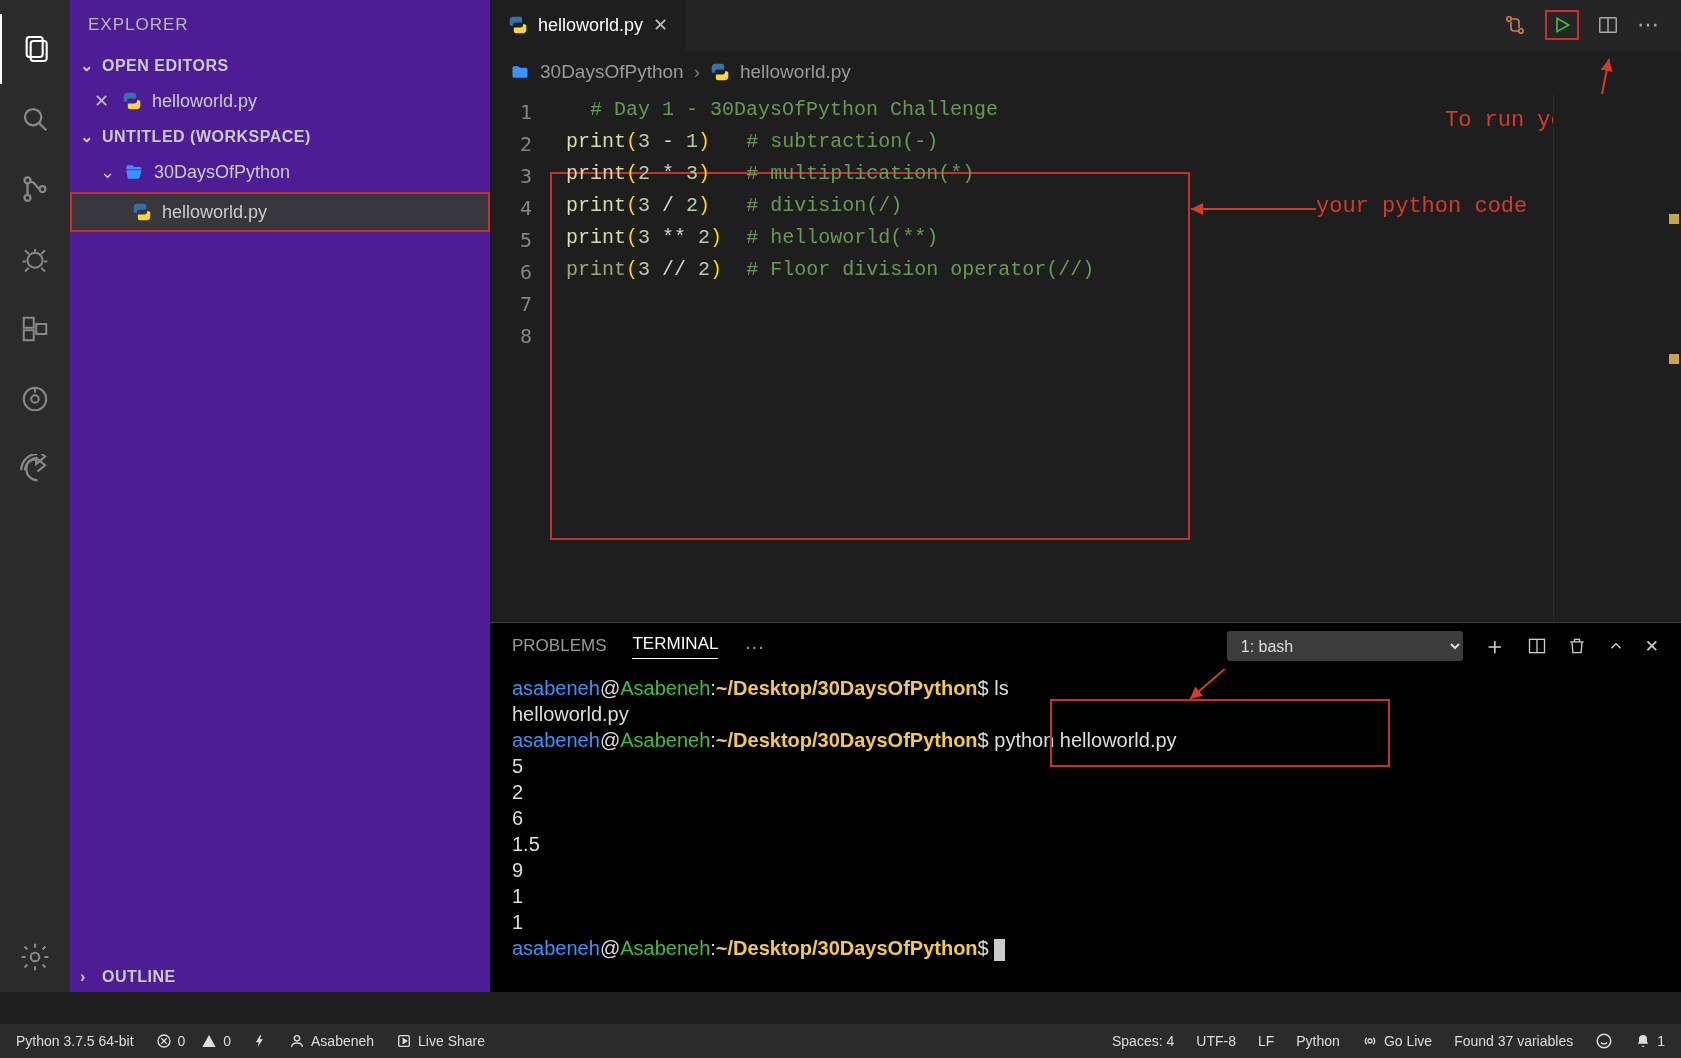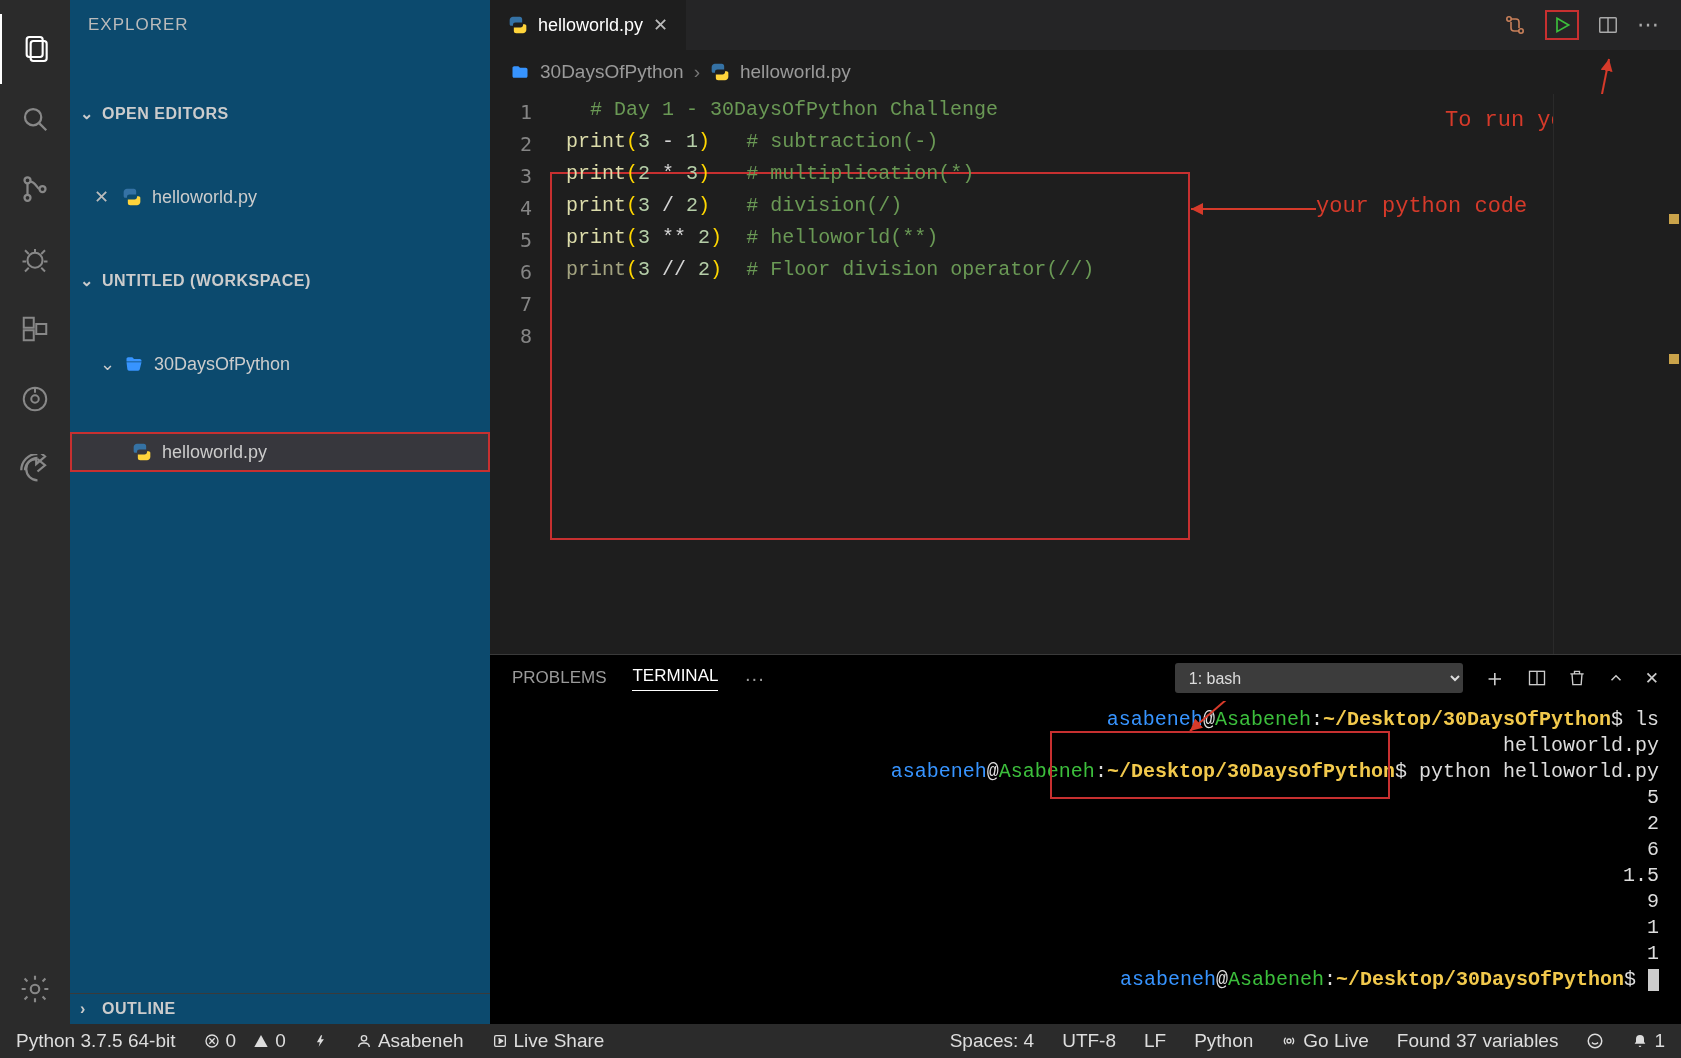--- a/index.html
+++ b/index.html
@@ -14,21 +14,21 @@
     flex-direction: column;
   }
   .main-area { flex: 1; display: flex; min-height: 0; }
 
   
   .activity-bar { width: 70px; background: #2b2b2b; display: flex; flex-direction: column; align-items: center; padding-top: 14px; }
   .activity-icon { width: 70px; height: 70px; display:flex; align-items:center; justify-content:center; color:#888; cursor:pointer; }
   .activity-icon.active { color:#fff; border-left:2px solid #fff; }
   .activity-spacer { flex:1; }
   
-  .sidebar { width: 420px; background:#0c4a6e; display:flex; flex-direction:column; font-size:18px;gap:48px; }
+  .sidebar { width: 420px; background:#4c1d95; display:flex; flex-direction:column; font-size:18px; }
   .sidebar-title { height:50px; display:flex; align-items:center; padding:0 18px; color:#bbb; letter-spacing:1px; font-size:17px; }
   .section-hdr { display:flex; align-items:center; gap:8px; padding:6px 10px; color:#ccc; font-weight:600; font-size:16px; letter-spacing:0.5px; }
   .chev { display:inline-block; width:14px; }
   .open-file-row { display:flex; align-items:center; gap:10px; padding:4px 24px; color:#ccc; height:40px; }
   .open-file-row .close-x { color:#bbb; width:18px; }
   .folder-row { display:flex; align-items:center; gap:10px; padding:2px 24px 2px 30px; height:40px; }
   .file-row { display:flex; align-items:center; gap:10px; padding:3px 24px 3px 60px; height:40px; background:#37373d; border:2px solid #c73030; }
   .outline-hdr { margin-top:auto; border-top:1px solid #3a3a3a; }
   .py-badge { width:20px; height:20px; display:inline-flex; align-items:center; justify-content:center; }
 
@@ -60,32 +60,32 @@
 
   
   .annot { position:absolute; color:#d63a2a; font-size:22px; pointer-events:none; white-space:nowrap; }
   .arrow-svg { position:absolute; pointer-events:none; }
 
   
   .panel { height:370px; border-top:1px solid #3a3a3a; display:flex; flex-direction:column; background:#000000; }
   .panel-tabs { height:46px; display:flex; align-items:center; gap:26px; padding:0 22px; font-size:17px; color:#9a9a9a; }
   .panel-tab.active { color:#fff; border-bottom:1px solid #fff; padding-bottom:4px; }
   .panel-right { margin-left:auto; display:flex; align-items:center; gap:20px; color:#ccc; }
-  .term-select { background:#3c3c3c; color:#ddd; border:none; font-size:16px; padding:4px 10px; width:288px; height:30px; border-radius:3px;}
-  .panel-body { flex:1; padding:6px 22px; font-family:Liberation Mono, monospace; font-size:20px; color:#ddd; position:relative; overflow:hidden;text-align:right; }
+  .term-select { background:#3c3c3c; color:#ddd; border:none; font-size:16px; padding:4px 10px; width:236px; height:30px; border-radius:3px;}
+  .panel-body { flex:1; padding:6px 22px; font-family:Liberation Sans, sans-serif; font-size:20px; color:#ddd; position:relative; overflow:hidden; }
   .prompt-user { color:#3794ff; }
   .prompt-host { color:#3cbf3c; }
   .prompt-path { color:#f2c94c; font-weight:bold; }
   .prompt-colon { color:#ddd; }
   .term-line { line-height:26px; white-space:pre; }
   .red-box-cmd { position:absolute; border:2px solid #c73030; left:560px; top:30px; width:340px; height:68px; }
   .cursor-blk { display:inline-block; width:11px; height:22px; background:#ccc; vertical-align:middle; }
 
   
-  .statusbar { height:34px; background:#2b2b2b; display:flex; align-items:center; padding:0 16px; font-size:19px; color:#ddd; gap:28px; }
+  .statusbar { height:34px; background:#2b2b2b; display:flex; align-items:center; padding:0 16px; font-size:14px; color:#ddd; gap:22px;margin-top:32px; }
   .statusbar .sp { flex:1; }
   .hover-chip { display:flex; align-items:center; gap:6px; }
 
   
   svg { display:block; }
 </style>
 </head>
 <body>
 
 <div class="main-area">

